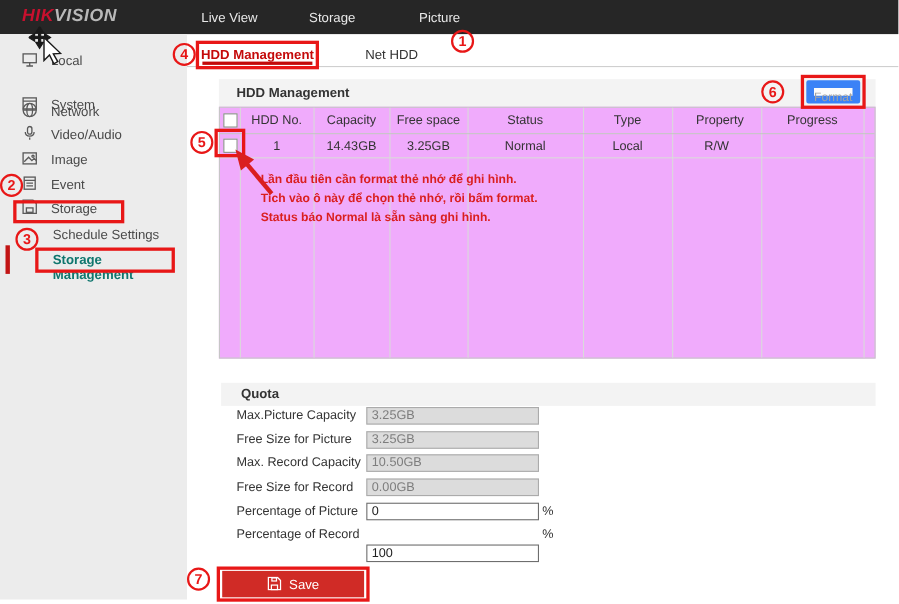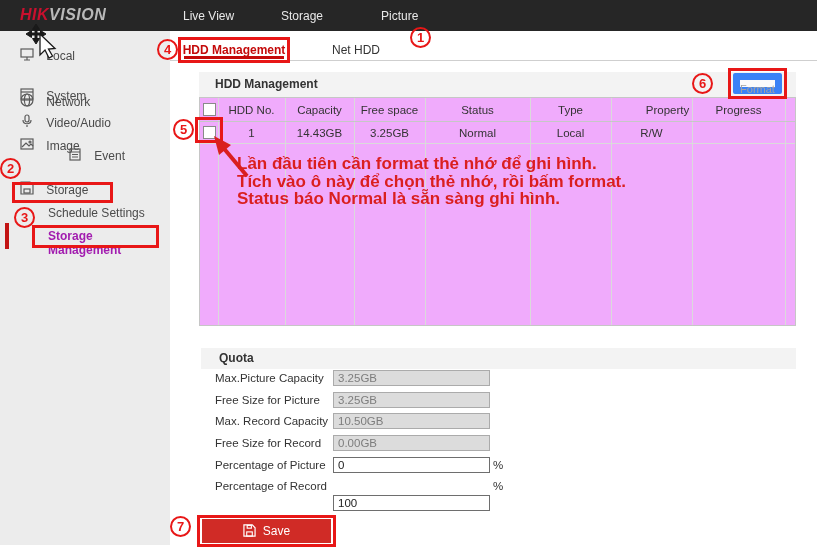--- a/index.html
+++ b/index.html
@@ -16,21 +16,21 @@
   .cfg-tab { position:absolute; left:440px; top:2px; width:110px; height:28px; background:#ce2a2b;
              border:3px solid #e81717; text-align:center; line-height:21px; font-size:12px;
              font-weight:bold; color:#141414; z-index:5; }
 
   
   .sidebar { position:absolute; left:0; top:31px; width:170px; height:514px; background:#ececec; }
   .side-item { position:absolute; left:20px; width:145px; height:18px; font-size:12px; color:#4a4a4a; }
   .side-item .icn { display:inline-block; vertical-align:middle; margin-right:9px; }
   .side-item .lbl { vertical-align:middle; }
   .side-sub { position:absolute; left:48px; width:120px; font-size:12px; color:#4a4a4a; }
-  .side-sub.active { color:#a21caf; font-weight:bold; }
+  .side-sub.active { color:#0f766e; font-weight:bold; }
   .side-indicator { position:absolute; left:5px; top:223px; width:4px; height:26px; background:#c21414; }
 
   
   .tabbox { position:absolute; left:178px; top:37px; width:112px; height:26px; border:3px solid #e81717; z-index:6; }
   .tab-active-label { position:absolute; left:0; top:3px; width:106px; text-align:center; font-size:12px; font-weight:bold; color:#c40a0a; }
   .tab-underline { position:absolute; left:3px; bottom:1px; width:100px; height:3px; background:#c40a0a; }
   .tab-nethdd { position:absolute; left:296px; top:43px; font-size:12px; color:#333;margin-left:36px; }
   .tab-sep { position:absolute; left:170px; top:60px; width:647px; height:1px; background:#cfcfcf; }
 
   
@@ -44,21 +44,21 @@
   .hrow { position:absolute; left:0; top:0; width:100%; height:24px; border-bottom:1px solid #c6c6c6; }
   .drow { position:absolute; left:0; top:24px; width:100%; height:22px; border-bottom:1px solid #dadada; }
   .cell { position:absolute; top:0; height:100%; display:flex; align-items:center; justify-content:center;
           font-size:11.5px; color:#333; }
   .cb { position:absolute; width:13px; height:13px; background:#fff; border:1px solid #8a8a8a; }
 
   
   .annbox { position:absolute; border:3px solid #e81717; z-index:20; }
   .circ { position:absolute; width:21px; height:21px; border:2px solid #e81717; border-radius:50%;
           color:#e81717; font-weight:bold; font-size:13px; text-align:center; line-height:17px; z-index:21; }
-  .note { position:absolute; left:237px; top:155px; width:430px; font-size:17px; font-weight:bold;
+  .note { position:absolute; left:237px; top:155px; width:430px; font-size:11px; font-weight:bold;
           color:#da1f1f; line-height:17.5px; z-index:20; }
 
   
   .quota-hd { position:absolute; left:201px; top:348px; width:595px; height:21px; background:#f3f3f3;
               font-size:12px; font-weight:bold; line-height:21px; padding-left:18px; color:#333; }
   .q-label { position:absolute; left:215px; width:120px; font-size:11.5px; color:#333; line-height:16px; }
   .q-input { position:absolute; left:333px; width:157px; height:16px; font-size:11.5px; padding-left:4px;
              font-family:"Liberation Sans", sans-serif; }
   .q-input.dis { background:#dcdcdc; border:1px solid #ababab; color:#7d7d7d; }
   .q-input.ed { background:#fff; border:1px solid #6e6e6e; color:#222; }
@@ -114,21 +114,21 @@
       <span class="lbl">Video/Audio</span>
     </div>
     <div class="side-item" style="top:106px;">
       <span class="icn"><svg width="14" height="14" viewBox="0 0 14 14" fill="none" stroke="#5a5a5a" stroke-width="1.2">
             <rect x="1" y="2" width="12" height="10"></rect>
             <path d="M2 10 L6 6 L9 9 L11 7 L13 9"></path>
             <circle cx="10" cy="5" r="1"></circle>
           </svg></span>
       <span class="lbl">Image</span>
     </div>
-    <div class="side-item" style="top:116px;margin-left:48px;">
+    <div class="side-item" style="top:128px;">
       <span class="icn"><svg width="14" height="14" viewBox="0 0 14 14" fill="none" stroke="#5a5a5a" stroke-width="1.2">
             <rect x="2" y="2" width="10" height="11"></rect>
             <path d="M2 5 H12 M4 7.5 H10 M4 10 H10"></path>
           </svg></span>
       <span class="lbl">Event</span>
     </div>
     <div class="side-item" style="top:150px;">
       <span class="icn"><svg width="14" height="14" viewBox="0 0 14 14" fill="none" stroke="#5a5a5a" stroke-width="1.2">
             <path d="M1 1 H10 L13 4 V13 H1 Z"></path>
             <rect x="4" y="8" width="6" height="4"></rect>
@@ -172,21 +172,21 @@
     <div class="vline" style="left:492px;"></div>
     <div class="vline" style="left:585px;"></div>
 
     <div class="hrow">
       <div class="cb" style="left:3px; top:5px;"></div>
       <div class="cell" style="left:18px;  width:67px;">HDD No.</div>
       <div class="cell" style="left:85px;  width:69px;">Capacity</div>
       <div class="cell" style="left:154px; width:71px;">Free space</div>
       <div class="cell" style="left:225px; width:105px;">Status</div>
       <div class="cell" style="left:330px; width:81px;">Type</div>
-      <div class="cell" style="left:427px; width:81px;text-align:right;">Property</div>
+      <div class="cell" style="left:414px; width:81px;text-align:right;">Property</div>
       <div class="cell" style="left:492px; width:93px;">Progress</div>
     </div>
 
     <div class="drow">
       <div class="cb" style="left:3px; top:4px;"></div>
       <div class="cell" style="left:18px;  width:67px;">1</div>
       <div class="cell" style="left:85px;  width:69px;">14.43GB</div>
       <div class="cell" style="left:154px; width:71px;">3.25GB</div>
       <div class="cell" style="left:225px; width:105px;">Normal</div>
       <div class="cell" style="left:330px; width:81px;">Local</div>

